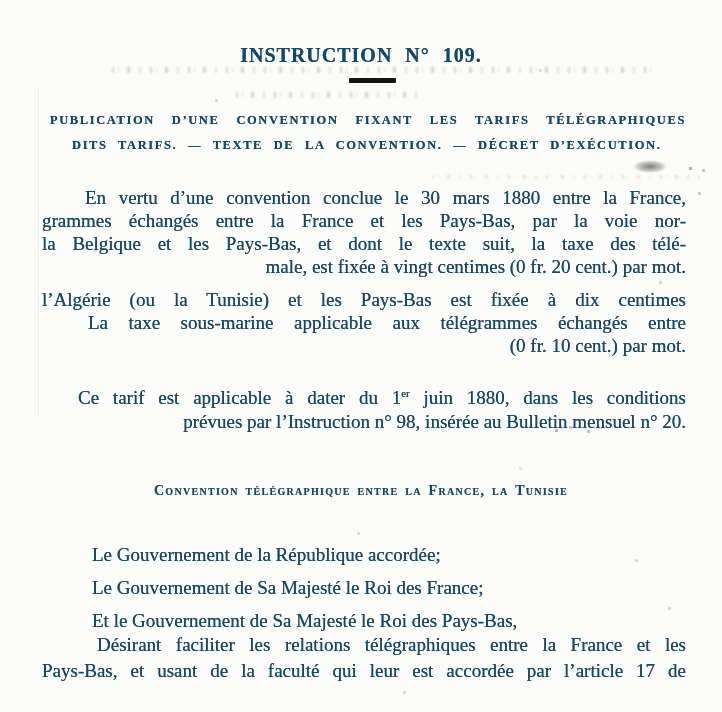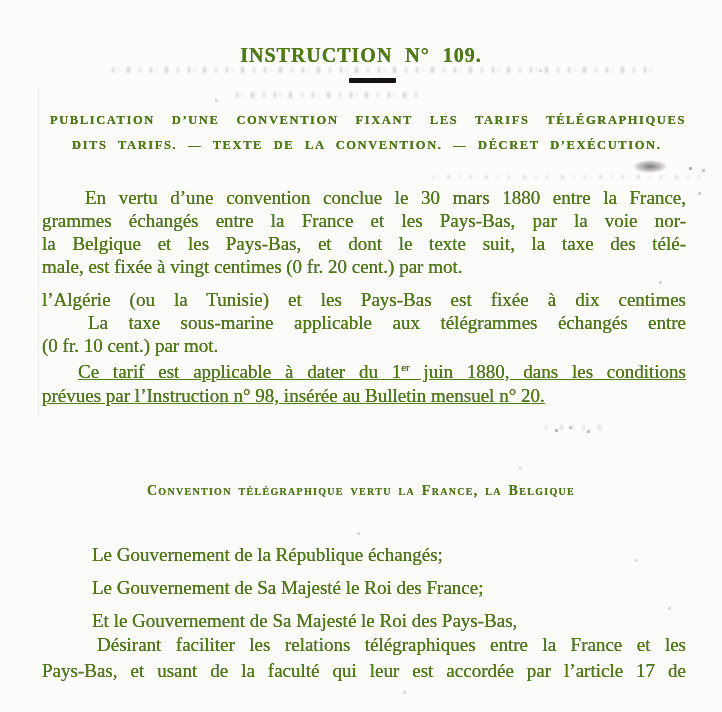--- a/index.html
+++ b/index.html
@@ -4,21 +4,21 @@
 <style>
   html,body{margin:0;padding:0;}
   body{
     width:722px;height:712px;
     background:#ffffff;
     font-family:"Liberation Serif", serif;
   }
   .page{
     position:relative;width:722px;height:712px;
     background:#fcfcfa;
-    color:#4d7c0f;
+    color:#0c4a6e;
     overflow:hidden;
   }
   
   .page-edge{
     position:absolute;left:38px;top:86px;width:1px;height:330px;
     background:rgba(60,58,55,.07);
   }
   
   .title{
     position:absolute;top:31px;left:0;width:722px;
@@ -62,27 +62,27 @@
     position:absolute;left:633px;top:160px;width:34px;height:13px;
     background:radial-gradient(ellipse at center, rgba(25,23,20,.55) 0%, rgba(25,23,20,.25) 45%, rgba(25,23,20,0) 72%);
     filter:blur(.5px);
   }
   
   .para{
     position:absolute;left:42px;width:644px;
     font-size:19px;line-height:23px;
     text-shadow:0 0 .4px rgba(30,28,26,.8);
   }
-  .para .ln{display:block;}
+  .para .ln{display:block;text-align:right;}
   .jl{text-align:justify;text-align-last:justify;}
   .p1{top:186px;}
   .p1 .first{padding-left:43px;}
   .p2{top:288px;}
   .p2 .first{padding-left:46px;}
-  .p3{top:360px;line-height:24px;text-decoration:underline;}
+  .p3{top:386px;line-height:24px;}
   .p3 .first{padding-left:36px;}
   sup.ord{font-size:11px;vertical-align:super;line-height:0;letter-spacing:0;}
   
   .conv-heading{
     position:absolute;top:480px;left:0;width:722px;
     text-align:center;
     font-variant:small-caps;font-weight:700;
     font-size:14px;line-height:22px;letter-spacing:1.3px;word-spacing:2px;
     text-shadow:0 0 .3px rgba(25,23,20,.6);
   }
@@ -155,25 +155,25 @@
   </div>
 
   <div class="para p3">
     <span class="ln jl first"><span>Ce tarif est applicable à dater du 1</span><sup class="ord">er</sup><span> juin 1880, dans les conditions</span></span>
     <span class="ln">prévues par l’Instruction n° 98, insérée au Bulletin mensuel n° 20.</span>
   </div>
 
   <div class="ghost ghost-4"></div>
 
   <div class="conv-heading">
-    <div>Convention télégraphique vertu la France, la Belgique</div>
+    <div>Convention télégraphique entre la France, la Tunisie</div>
   </div>
 
   <div class="parties">
-    <div class="party">Le Gouvernement de la République échangés;</div>
+    <div class="party">Le Gouvernement de la République accordée;</div>
     <div class="party">Le Gouvernement de Sa Majesté le Roi des France;</div>
     <div class="party">Et le Gouvernement de Sa Majesté le Roi des Pays-Bas,</div>
   </div>
 
   <div class="para preamble">
     <span class="ln jl first">Désirant faciliter les relations télégraphiques entre la France et les</span>
     <span class="ln jl">Pays-Bas, et usant de la faculté qui leur est accordée par l’article 17 de</span>
   </div>
 
 </div>

